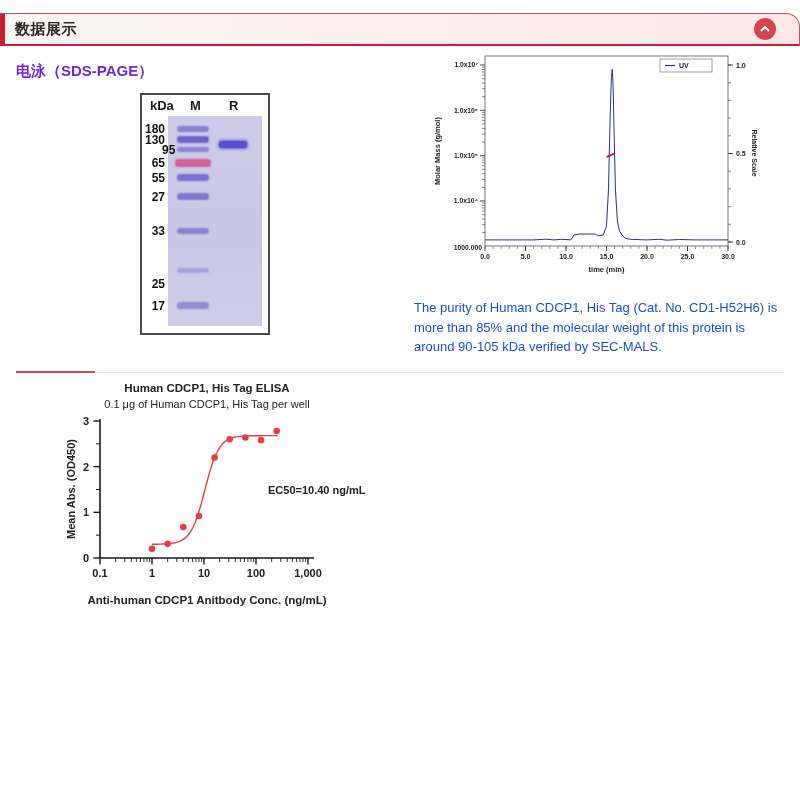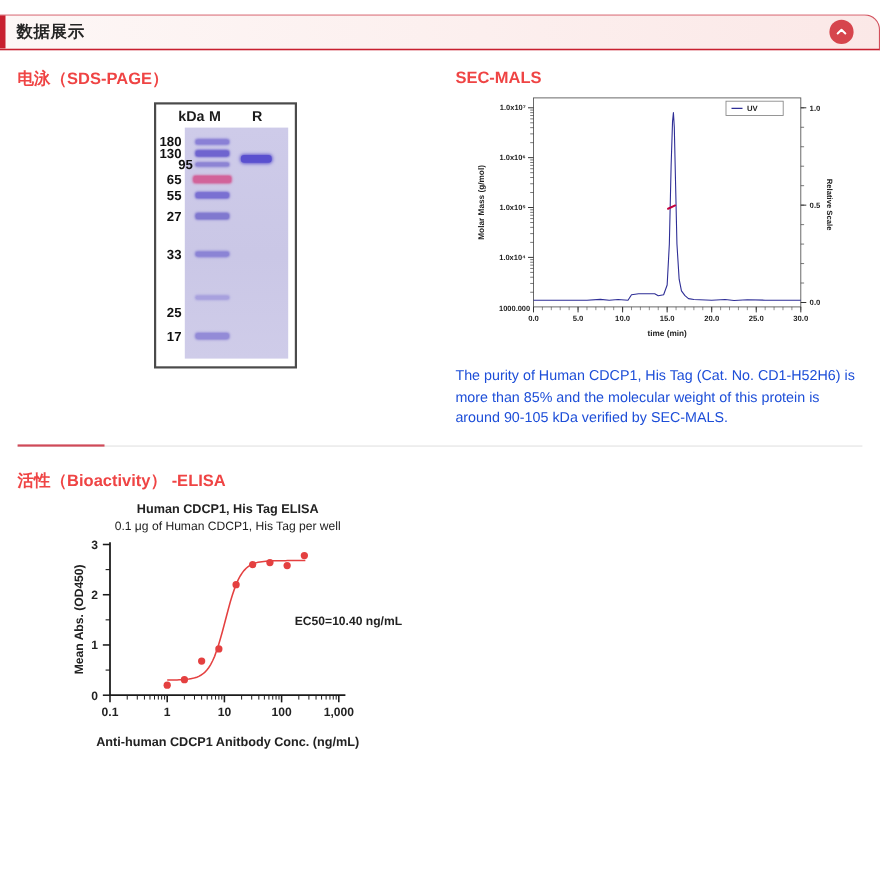--- a/index.html
+++ b/index.html
@@ -11,31 +11,31 @@
     background:linear-gradient(90deg,#fdf7f6 0%,#fcefee 55%,#fbe8e7 100%);
     border-top:1px solid #d2505c; border-right:1px solid #d2505c;
     border-top-right-radius:14px;
     border-bottom:2px solid #c8202f;margin-top:13px; }
   .hdr .accent { position:absolute; left:0; top:0; width:5px; height:100%; background:#c8202f; }
   .hdr h1 { position:absolute; left:15px; top:6px; font-size:15px; font-weight:700; color:#262626; letter-spacing:.5px; }
   .collapse-btn { position:absolute; right:23px; top:4px; width:22px; height:22px; border-radius:50%;
     background:#d6454d; border:none; cursor:pointer; display:flex; align-items:center; justify-content:center; padding:0; }
 
   main { padding:0 16px; }
-  h2.sec-title { font-size:15px; font-weight:700; color:#ef4444; margin-top:16px; }
+  h2.sec-title { font-size:15px; font-weight:700; color:#6d28d9; margin-top:16px; }
 
   .row { display:flex; align-items:flex-start; }
   .col-left { width:374px; flex:none; }
   .col-right { flex:1; margin-left:24px; }
 
   
   .gel { position:relative; width:130px; height:242px; margin:12px 0 0 124px;
     background:#fff; border:2px solid #4a4a4a; }
   .gel .toplab { position:absolute; top:3px; font-size:13px; font-weight:700; color:#1a1a1a; }
-  .gel .lab-kda { left:20px; }
+  .gel .lab-kda { left:8px; }
   .gel .lab-m { left:48px; }
   .gel .lab-r { left:87px; }
   .gel .gel-area { position:absolute; left:26px; top:21px; width:94px; height:210px;
     background:linear-gradient(180deg,#cecbe9 0%,#cac7e6 55%,#cfcce9 100%); }
   .gel .mlabel { position:absolute; left:0; width:23px; text-align:right;
     font-size:12px; font-weight:600; color:#111; line-height:1; }
   .gel .band { position:absolute; left:36px; width:30px; border-radius:2px; }
   .gel .r-band { position:absolute; left:77px; width:28px; height:7px; border-radius:3px;
     background:#5a50cf; box-shadow:0 0 3px 1px #6a60d0; }
 
@@ -93,21 +93,20 @@
             <span class="mlabel" style="top: 183px; text-align: right;">25</span>
             <div class="band" style="top: 174px; height: 3px; background: rgb(168, 161, 222); box-shadow: rgb(168, 161, 222) 0px 0px 2px 1px;"></div>
             <span class="mlabel" style="top: 205px;">17</span>
             <div class="band" style="top: 208px; height: 5px; background: rgb(147, 139, 215); box-shadow: rgb(147, 139, 215) 0px 0px 2px 1px;"></div>
           </div>
         <div class="r-band" style="top: 46px; height: 7px; background: rgb(90, 80, 207);"></div>
       </figure>
     </section>
 
     <section class="col-right">
-      <h2 class="sec-title">SEC-MALS</h2>
       <svg id="secmals-chart" class="chart-svg" width="345" height="232" viewBox="0 0 345 232">
           <rect x="71" y="4" width="243" height="190" fill="#fff" stroke="#555" stroke-width="0.8"></rect>
           <line x1="66" y1="13" x2="71" y2="13" stroke="#333" stroke-width="0.9"></line>
           <text x="64" y="15.4" text-anchor="end" font-size="6.8" font-weight="700">1.0x10⁷</text>
           <line x1="66" y1="58.33" x2="71" y2="58.33" stroke="#333" stroke-width="0.9"></line>
           <text x="64" y="60.73" text-anchor="end" font-size="6.8" font-weight="700">1.0x10⁶</text>
           <line x1="66" y1="103.66" x2="71" y2="103.66" stroke="#333" stroke-width="0.9"></line>
           <text x="64" y="106.06" text-anchor="end" font-size="6.8" font-weight="700">1.0x10⁵</text>
           <line x1="66" y1="148.99" x2="71" y2="148.99" stroke="#333" stroke-width="0.9"></line>
           <text x="64" y="151.39000000000001" text-anchor="end" font-size="6.8" font-weight="700">1.0x10⁴</text>
@@ -217,21 +216,20 @@
         </svg>
       <p class="caption">The purity of Human CDCP1, His Tag (Cat. No. CD1-H52H6) is more than 85% and the molecular weight of this protein is around 90-105 kDa verified by SEC-MALS.</p>
     </section>
   </div>
 
   <div class="divider">
     <div class="divider-red"></div>
   </div>
 
   <section class="elisa-sec">
-    <h2 class="sec-title">活性（Bioactivity） -ELISA</h2>
     <svg id="elisa-chart" class="chart-svg" width="360" height="245" viewBox="0 0 360 245">
         <text x="157" y="15" text-anchor="middle" font-size="11.5" font-weight="700">Human CDCP1, His Tag ELISA</text>
         <text x="157" y="31" text-anchor="middle" font-size="11">0.1 μg of Human CDCP1, His Tag per well</text>
         <line x1="50" y1="42" x2="50" y2="181" stroke="#1a1a1a" stroke-width="1.6"></line>
         <line x1="50" y1="181" x2="264" y2="181" stroke="#1a1a1a" stroke-width="1.6"></line>
         <line x1="43.5" y1="181" x2="50" y2="181" stroke="#1a1a1a" stroke-width="1.4"></line>
         <text x="39" y="185" text-anchor="end" font-size="11" font-weight="700">0</text>
         <line x1="43.5" y1="135.32999999999998" x2="50" y2="135.32999999999998" stroke="#1a1a1a" stroke-width="1.4"></line>
         <text x="39" y="139.32999999999998" text-anchor="end" font-size="11" font-weight="700">1</text>
         <line x1="43.5" y1="89.66" x2="50" y2="89.66" stroke="#1a1a1a" stroke-width="1.4"></line>

